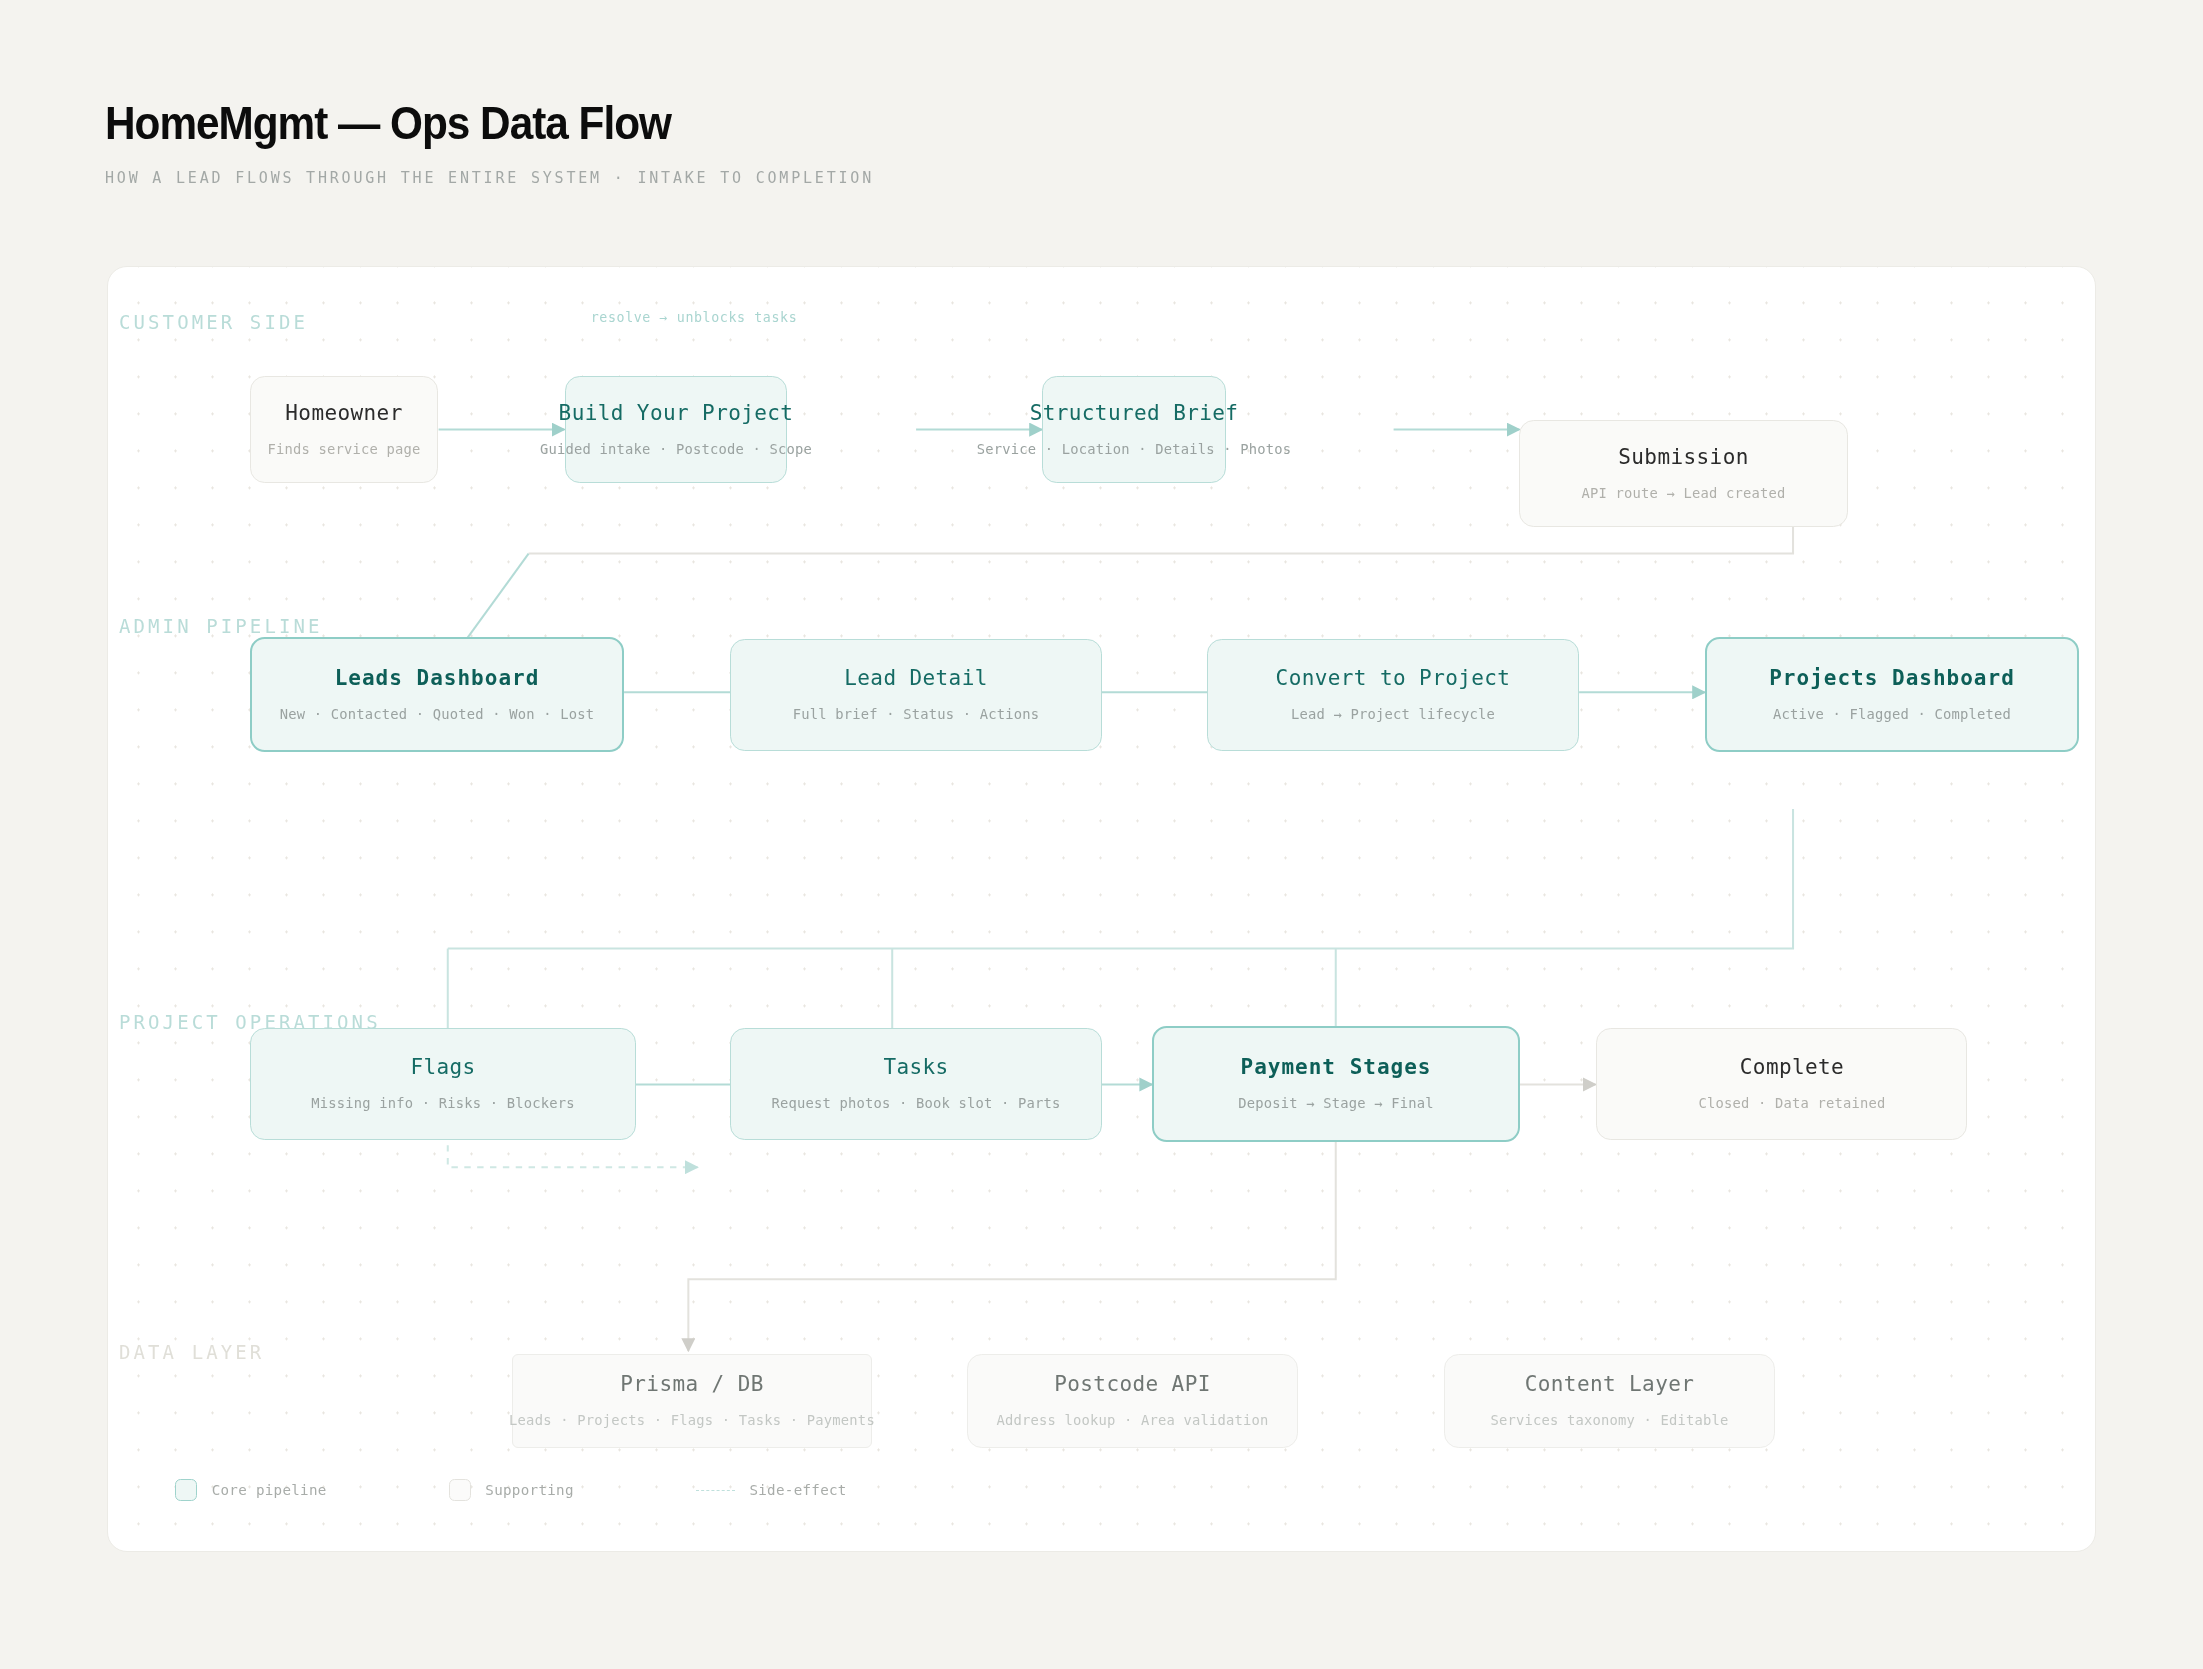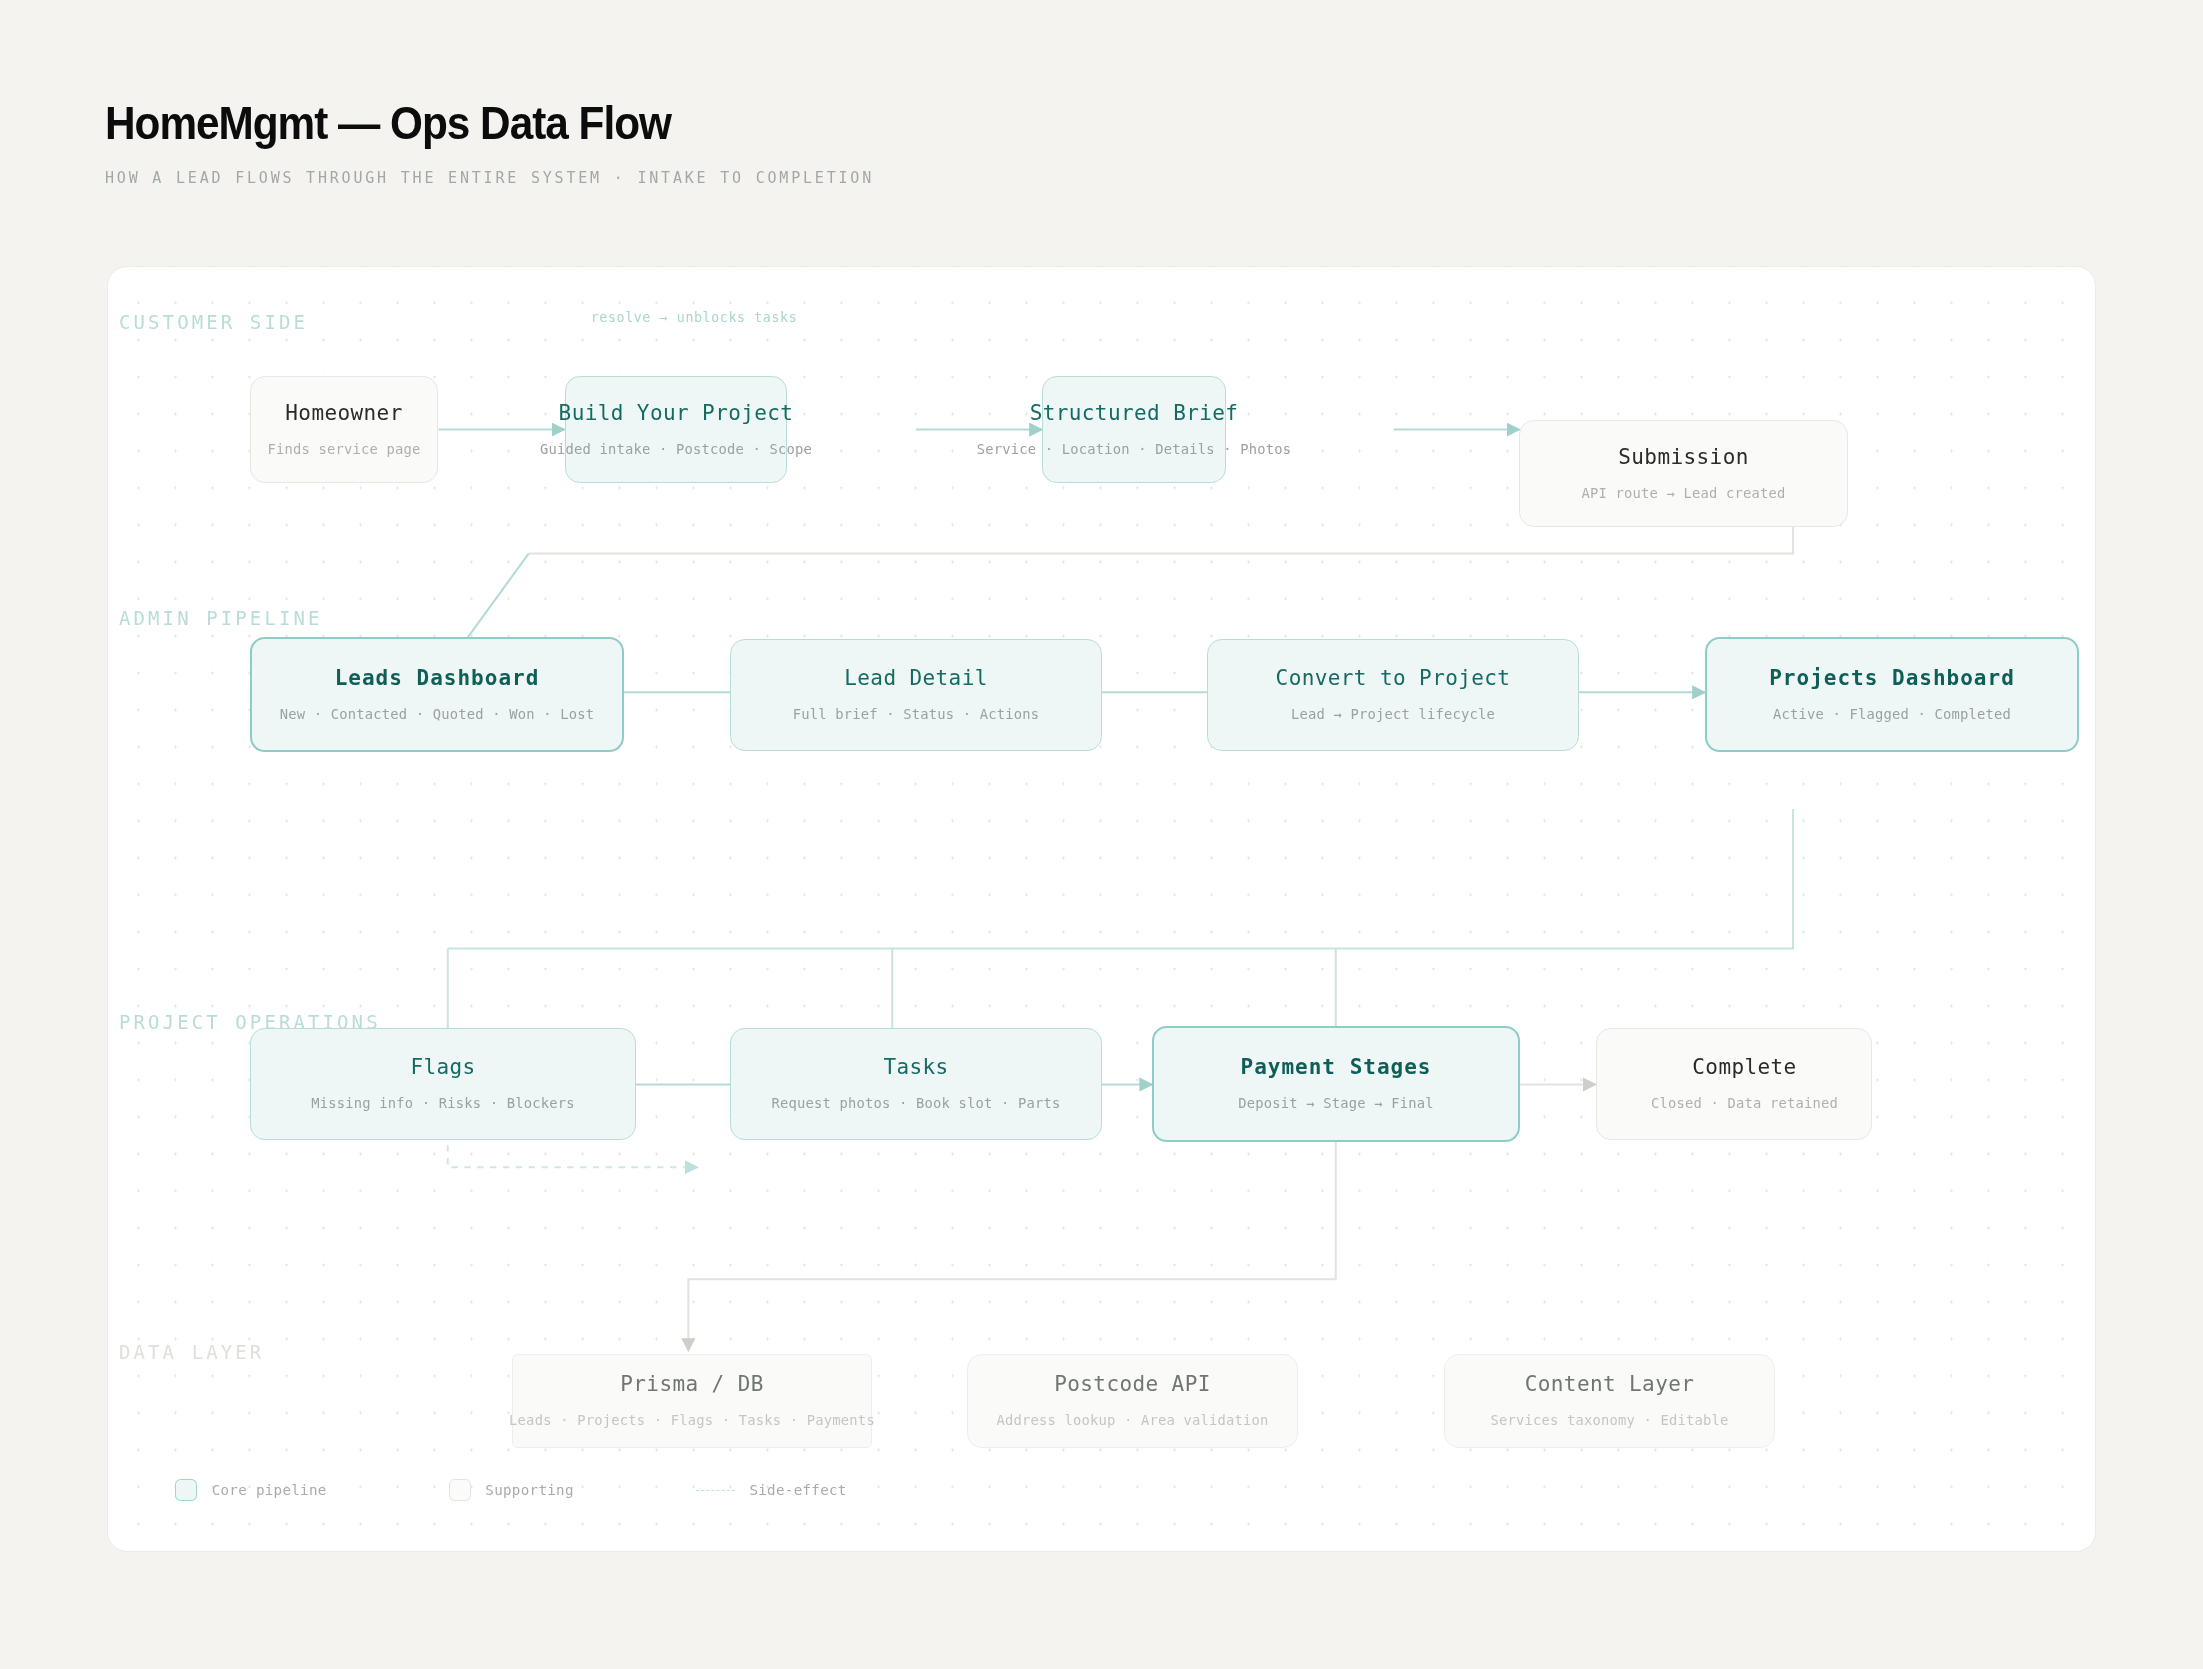--- a/index.html
+++ b/index.html
@@ -196,21 +196,21 @@
       <path d="M 1000 890 L 1137 890" stroke="#b3dbd6" marker-end="url(#ah-teal)"></path>
       <path d="M 1483 890 L 1620 890" stroke="#e3e2dd" marker-end="url(#ah-gray)"></path>
 
       <path d="M 370 928 L 370 980 L 642 980" stroke="#cfe8e4" stroke-dasharray="7 7" marker-end="url(#ah-teal-soft)"></path>
 
       <path d="M 1337 928 L 1337 1102 L 632 1102 L 632 1180" stroke="#e3e2dd" marker-end="url(#ah-gray)"></path>
     </g>
   </svg>
 
   <div class="section-label teal" style="left:11px; top:44px;">CUSTOMER SIDE</div>
-  <div class="section-label teal" style="left:11px; top:340px;">ADMIN PIPELINE</div>
+  <div class="section-label teal" style="left:11px; top:348px;">ADMIN PIPELINE</div>
   <div class="section-label teal" style="left:11px; top:744px;">PROJECT OPERATIONS</div>
   <div class="section-label gray" style="left:11px; top:1074px;">DATA LAYER</div>
 
   <div class="node support" style="left:142px; top:109px; width:188px; height:107px;">
     <div class="n-title">Homeowner</div>
     <div class="n-sub">Finds service page</div>
   </div>
 
   <div class="node core" style="left:586px; top:109px; width:222px; height:107px; margin-left:-129px;">
     <div class="n-title">Build Your Project</div>
@@ -255,21 +255,21 @@
   <div class="node core" style="left:622px; top:761px; width:372px; height:112px;">
     <div class="n-title">Tasks</div>
     <div class="n-sub">Request photos · Book slot · Parts</div>
   </div>
 
   <div class="node core emph" style="left:1044px; top:759px; width:368px; height:116px;">
     <div class="n-title">Payment Stages</div>
     <div class="n-sub">Deposit → Stage → Final</div>
   </div>
 
-  <div class="node support" style="left:1488px; top:761px; width:276px; height:112px;padding-left:21px;">
+  <div class="node support" style="left:1488px; top:761px; width:371px; height:112px;padding-left:21px;">
     <div class="n-title">Complete</div>
     <div class="n-sub">Closed · Data retained</div>
   </div>
 
   <div class="edge-label" style="left:586px; top:1217px; transform: translate(-50%, -1174px);">resolve → unblocks tasks</div>
 
   <div class="node data" style="left:404px; top:1087px; width:360px; height:94px;border-radius:6px;">
     <div class="n-title">Prisma / DB</div>
     <div class="n-sub">Leads · Projects · Flags · Tasks · Payments</div>
   </div>

